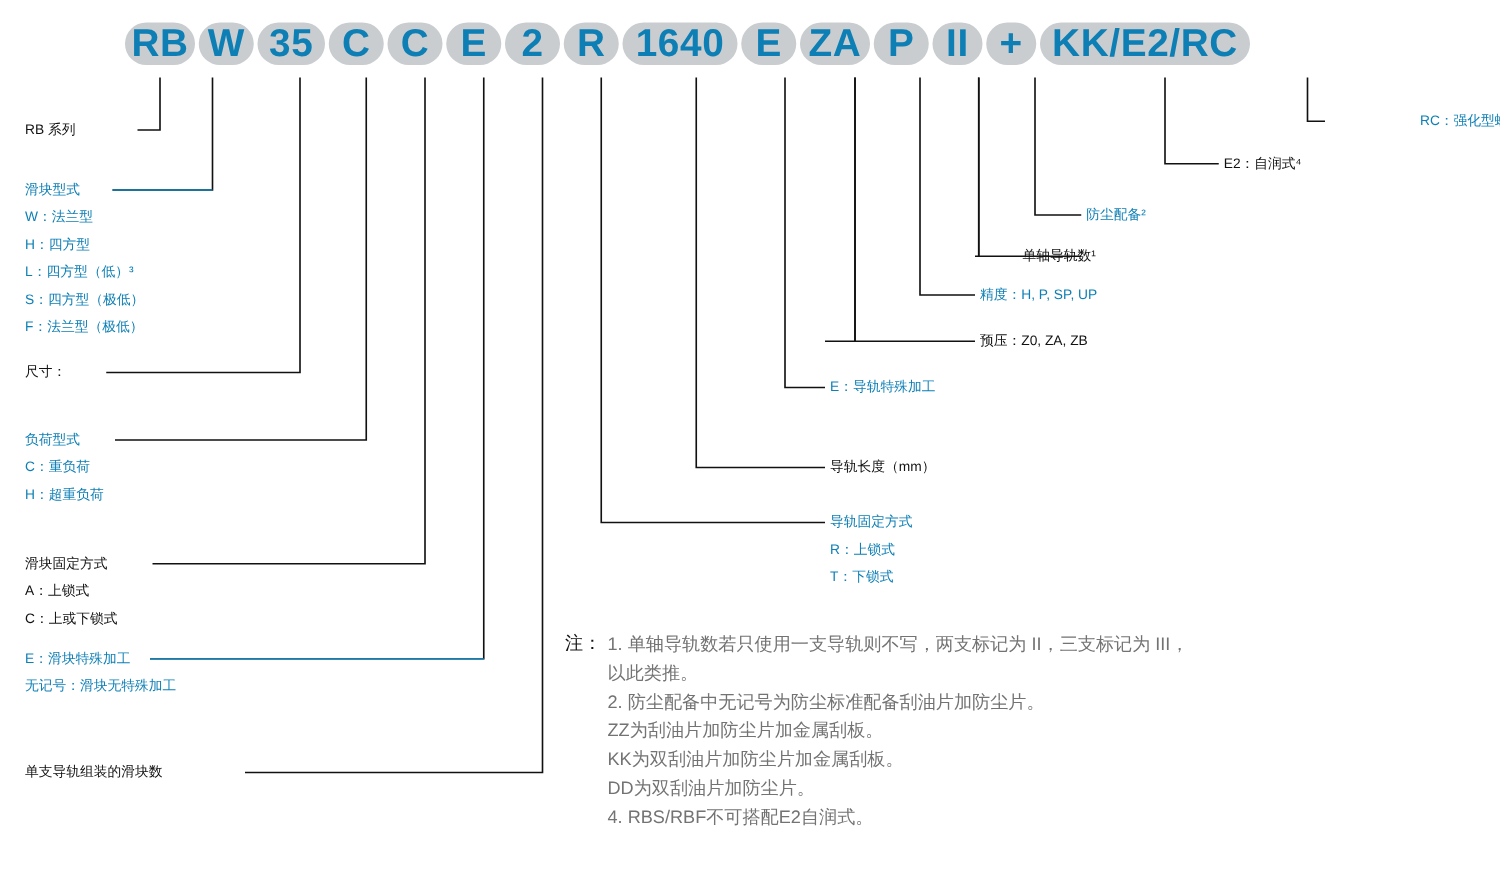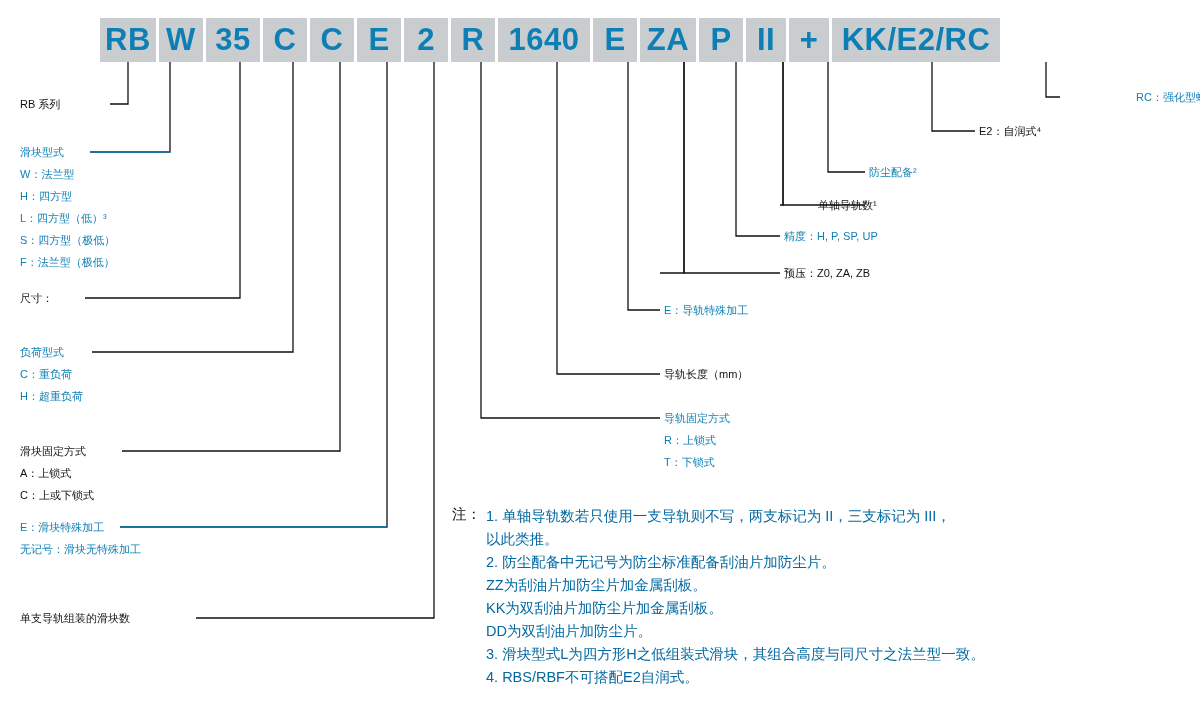--- a/index.html
+++ b/index.html
@@ -30,24 +30,25 @@
   }
   .code-cell {
     background: #c9cdd0;
     color: #0d7fb5;
     font-size: 31px;
     font-weight: bold;
     letter-spacing: 0.5px;
     display: flex;
     align-items: center;
     justify-content: center;
-    height: 44px;
+    height: 34px;
     padding: 0 7px;
     box-sizing: border-box;
     font-family: "Liberation Sans", "DejaVu Sans", sans-serif;
+    border-radius: 17px;
   }
 
   
   .svg-layer {
     position: absolute;
     left: 0;
     top: 0;
     width: 1200px;
     height: 712px;
     pointer-events: none;
@@ -73,21 +74,21 @@
     top: 505px;
     font-size: 14.5px;
     color: #111111;
   }
   .notes-list {
     position: absolute;
     left: 486px;
     top: 505px;
     font-size: 14.5px;
     line-height: 23px;
-    color: #0369a1;
+    color: #737373;
   }
   .note-item {
     display: block;
     white-space: nowrap;
     text-indent: -19px;
     padding-left: 19px;
   }
   .note-sub {
     display: block;
     white-space: nowrap;
@@ -247,24 +248,20 @@
     <span class="note-sub">以此类推。</span>
 
     <span class="note-item">
       <span>2.</span>
       <span>防尘配备中无记号为防尘标准配备刮油片加防尘片。</span>
     </span>
     <span class="note-sub">ZZ为刮油片加防尘片加金属刮板。</span>
     <span class="note-sub">KK为双刮油片加防尘片加金属刮板。</span>
     <span class="note-sub">DD为双刮油片加防尘片。</span>
 
-    <span class="note-item">
-      <span>3.</span>
-      <span>滑块型式L为四方形H之低组装式滑块，其组合高度与同尺寸之法兰型一致。</span>
-    </span>
 
     <span class="note-item">
       <span>4.</span>
       <span>RBS/RBF不可搭配E2自润式。</span>
     </span>
   </div>
 
 </div>
 
 </body></html>

